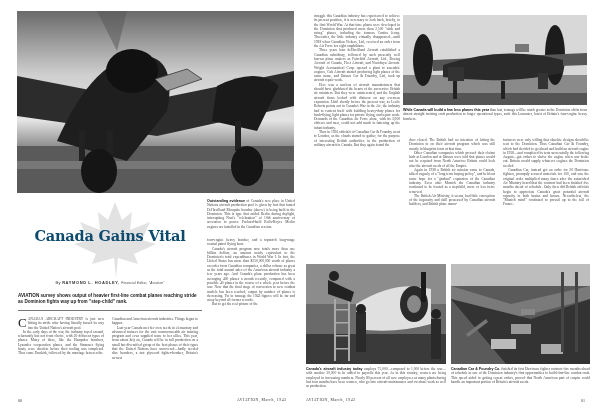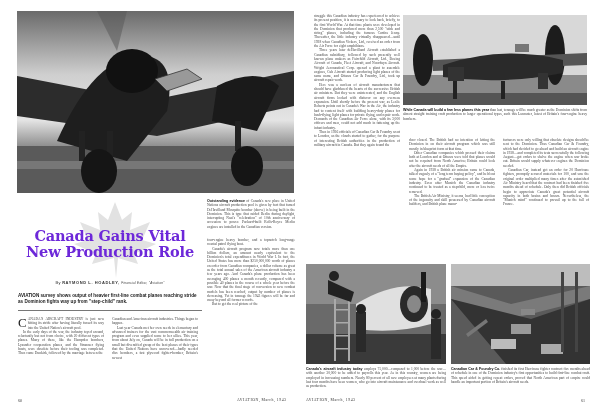--- a/index.html
+++ b/index.html
@@ -14,21 +14,21 @@
   .photo svg { width: 100%; height: 100%; display: block; }
 
   .col { position: absolute; font-size: 3.6px; line-height: 4.3px; text-align: justify; color: #444; }
   .col p { margin-bottom: 0; text-indent: 5px; }
   .col p.first { text-indent: 0; }
 
   .caption { position: absolute; font-size: 3.6px; line-height: 4.3px; color: #444; text-align: justify; }
   .caption b { color: #111; font-family: "Liberation Sans", "DejaVu Sans", sans-serif; font-weight: bold; }
 
   .headline { position: absolute; left: 20px; top: 228px; width: 180px; text-align: center;
-    font-family: "DejaVu Serif", serif; font-weight: bold; color: #6d28d9; font-size: 14.5px; line-height: 16px; letter-spacing: -0.2px; }
+    font-family: "DejaVu Serif", serif; font-weight: bold; color: #0c4a6e; font-size: 14.5px; line-height: 16px; letter-spacing: -0.2px; }
   .leaf { position: absolute; left: 70px; top: 200px; width: 90px; height: 80px; }
 
   .byline { position: absolute; left: 20px; top: 280px; width: 180px; text-align: center;
     font-family: "Liberation Sans", sans-serif; font-size: 4px; color: #333; letter-spacing: 0.3px; }
   .byline b { font-weight: bold; letter-spacing: 0.6px; }
   .byline i { font-size: 3px; }
 
   .deck { position: absolute; left: 18px; top: 293px; width: 184px;
     font-family: "Liberation Sans", sans-serif; font-weight: bold; font-size: 4.6px; line-height: 6px; color: #1a1a1a; }
   .rule { position: absolute; left: 18px; top: 310px; width: 184px; height: 1px; background: #777; }
@@ -81,21 +81,20 @@
   <div class="caption" style="left:207px; top:199px; width:88px;">
     <b>Outstanding evidence</b><span> of Canada's new place in United Nations aircraft production pool is given by fact that famed DeHavilland Mosquito bomber (above) is being built in the Dominion. This is type that raided Berlin during daylight, interrupting Nazi's "celebration" of 10th anniversary of accession to power. Packard-built Rolls-Royce Merlin engines are installed in the Canadian version.</span>
   </div>
 
   <svg class="leaf" viewBox="0 0 90 80">
     <path d="M45 2 L52 20 L62 12 L60 30 L80 22 L72 40 L86 44 L64 54 L68 64 L48 58 L46 78 L44 58 L22 64 L26 54 L4 44 L18 40 L10 22 L30 30 L28 12 L38 20 Z" fill="#e2e2e2"></path>
   </svg>
 
   <div class="headline">
     <div>Canada Gains Vital</div>
-    <div>New Production Role</div>
   </div>
 
   <div class="byline">
     <span>By</span>
     <b>RAYMOND L. HOADLEY,</b>
     <i>Financial Editor, "Aviation"</i>
   </div>
 
   <div class="deck">AVIATION survey shows output of heavier first-line combat planes reaching stride as Dominion fights way up from "step-child" rank.</div>
   <div class="rule"></div>

